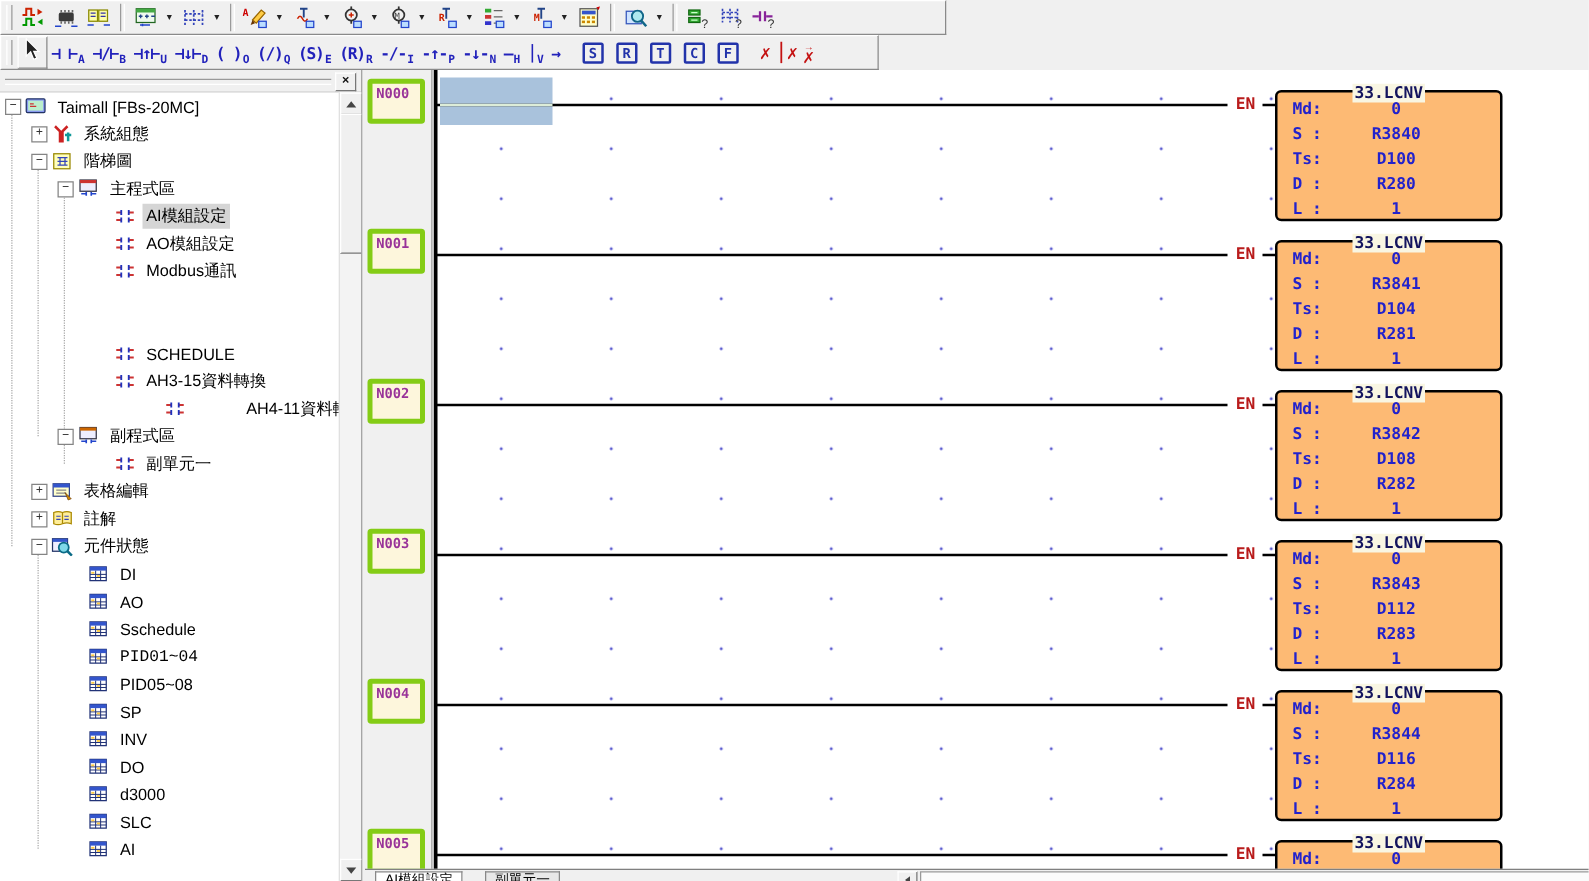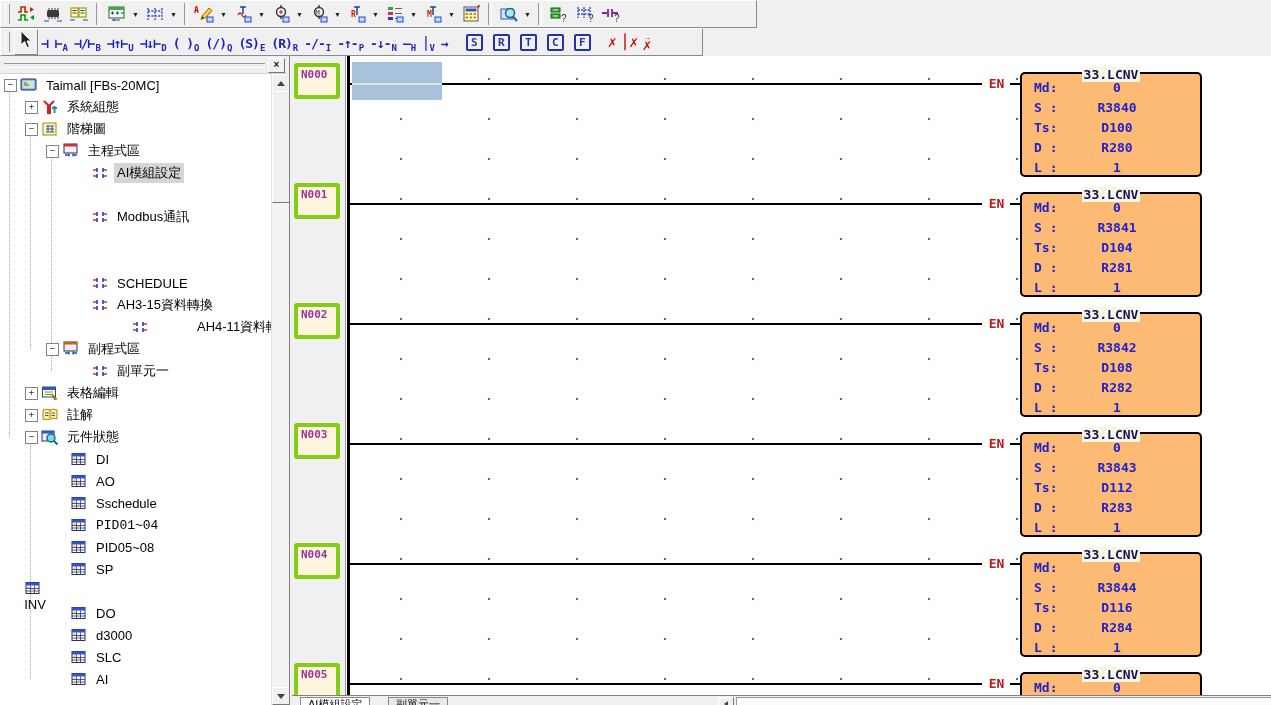--- a/index.html
+++ b/index.html
@@ -386,20 +386,28 @@
         <span class="tlabel">主程式區</span>
       </div>
       <div class="trow" style="top: 88px;">
         <span style="width: 91px; flex: 0 0 auto;"></span>
         <span class="ticon"><svg width="18" height="16" viewBox="0 0 18 16">
             <path d="M2 5h4m6 0h4M2 11h4m6 0h4" stroke="#cc3333" stroke-width="1.5"></path>
             <path d="M6 3v4m6-4v4M6 9v4m6-4v4" stroke="#2233bb" stroke-width="1.5"></path>
           </svg></span>
         <span class="tlabel sel">AI模組設定</span>
       </div>
+      <div class="trow" style="top: 110px;">
+        <span style="width: 91px; flex: 0 0 auto;"></span>
+        <span class="ticon"><svg width="18" height="16" viewBox="0 0 18 16">
+            <path d="M2 5h4m6 0h4M2 11h4m6 0h4" stroke="#cc3333" stroke-width="1.5"></path>
+            <path d="M6 3v4m6-4v4M6 9v4m6-4v4" stroke="#2233bb" stroke-width="1.5"></path>
+          </svg></span>
+        <span class="tlabel">AO模組設定</span>
+      </div>
       <div class="trow" style="top: 132px;">
         <span style="width: 91px; flex: 0 0 auto;"></span>
         <span class="ticon"><svg width="18" height="16" viewBox="0 0 18 16">
             <path d="M2 5h4m6 0h4M2 11h4m6 0h4" stroke="#cc3333" stroke-width="1.5"></path>
             <path d="M6 3v4m6-4v4M6 9v4m6-4v4" stroke="#2233bb" stroke-width="1.5"></path>
           </svg></span>
         <span class="tlabel">Modbus通訊</span>
       </div>
       <div class="trow" style="top: 198px;">
         <span style="width: 91px; flex: 0 0 auto;"></span>
@@ -534,21 +542,21 @@
         <span style="width: 70px; flex: 0 0 auto;"></span>
         <span class="ticon"><svg width="18" height="16" viewBox="0 0 18 16">
             <rect x="2" y="2.5" width="13" height="11" fill="#fff" stroke="#223377"></rect>
             <rect x="2" y="2.5" width="13" height="3" fill="#3355cc"></rect>
             <path d="M2 8.5h13M2 11h13M6.5 5.5v8M10.5 5.5v8" stroke="#223377" stroke-width=".8"></path>
             <rect x="3" y="6.5" width="2.5" height="1.5" fill="#ffcc44"></rect>
             <rect x="7.5" y="9" width="2.5" height="1.5" fill="#ffcc44"></rect>
           </svg></span>
         <span class="tlabel">SP</span>
       </div>
-      <div class="trow" style="top: 506px; flex-direction: column;">
+      <div class="trow" style="top: 506px;">
         <span style="width: 70px; flex: 0 0 auto;"></span>
         <span class="ticon"><svg width="18" height="16" viewBox="0 0 18 16">
             <rect x="2" y="2.5" width="13" height="11" fill="#fff" stroke="#223377"></rect>
             <rect x="2" y="2.5" width="13" height="3" fill="#3355cc"></rect>
             <path d="M2 8.5h13M2 11h13M6.5 5.5v8M10.5 5.5v8" stroke="#223377" stroke-width=".8"></path>
             <rect x="3" y="6.5" width="2.5" height="1.5" fill="#ffcc44"></rect>
             <rect x="7.5" y="9" width="2.5" height="1.5" fill="#ffcc44"></rect>
           </svg></span>
         <span class="tlabel">INV</span>
       </div>

